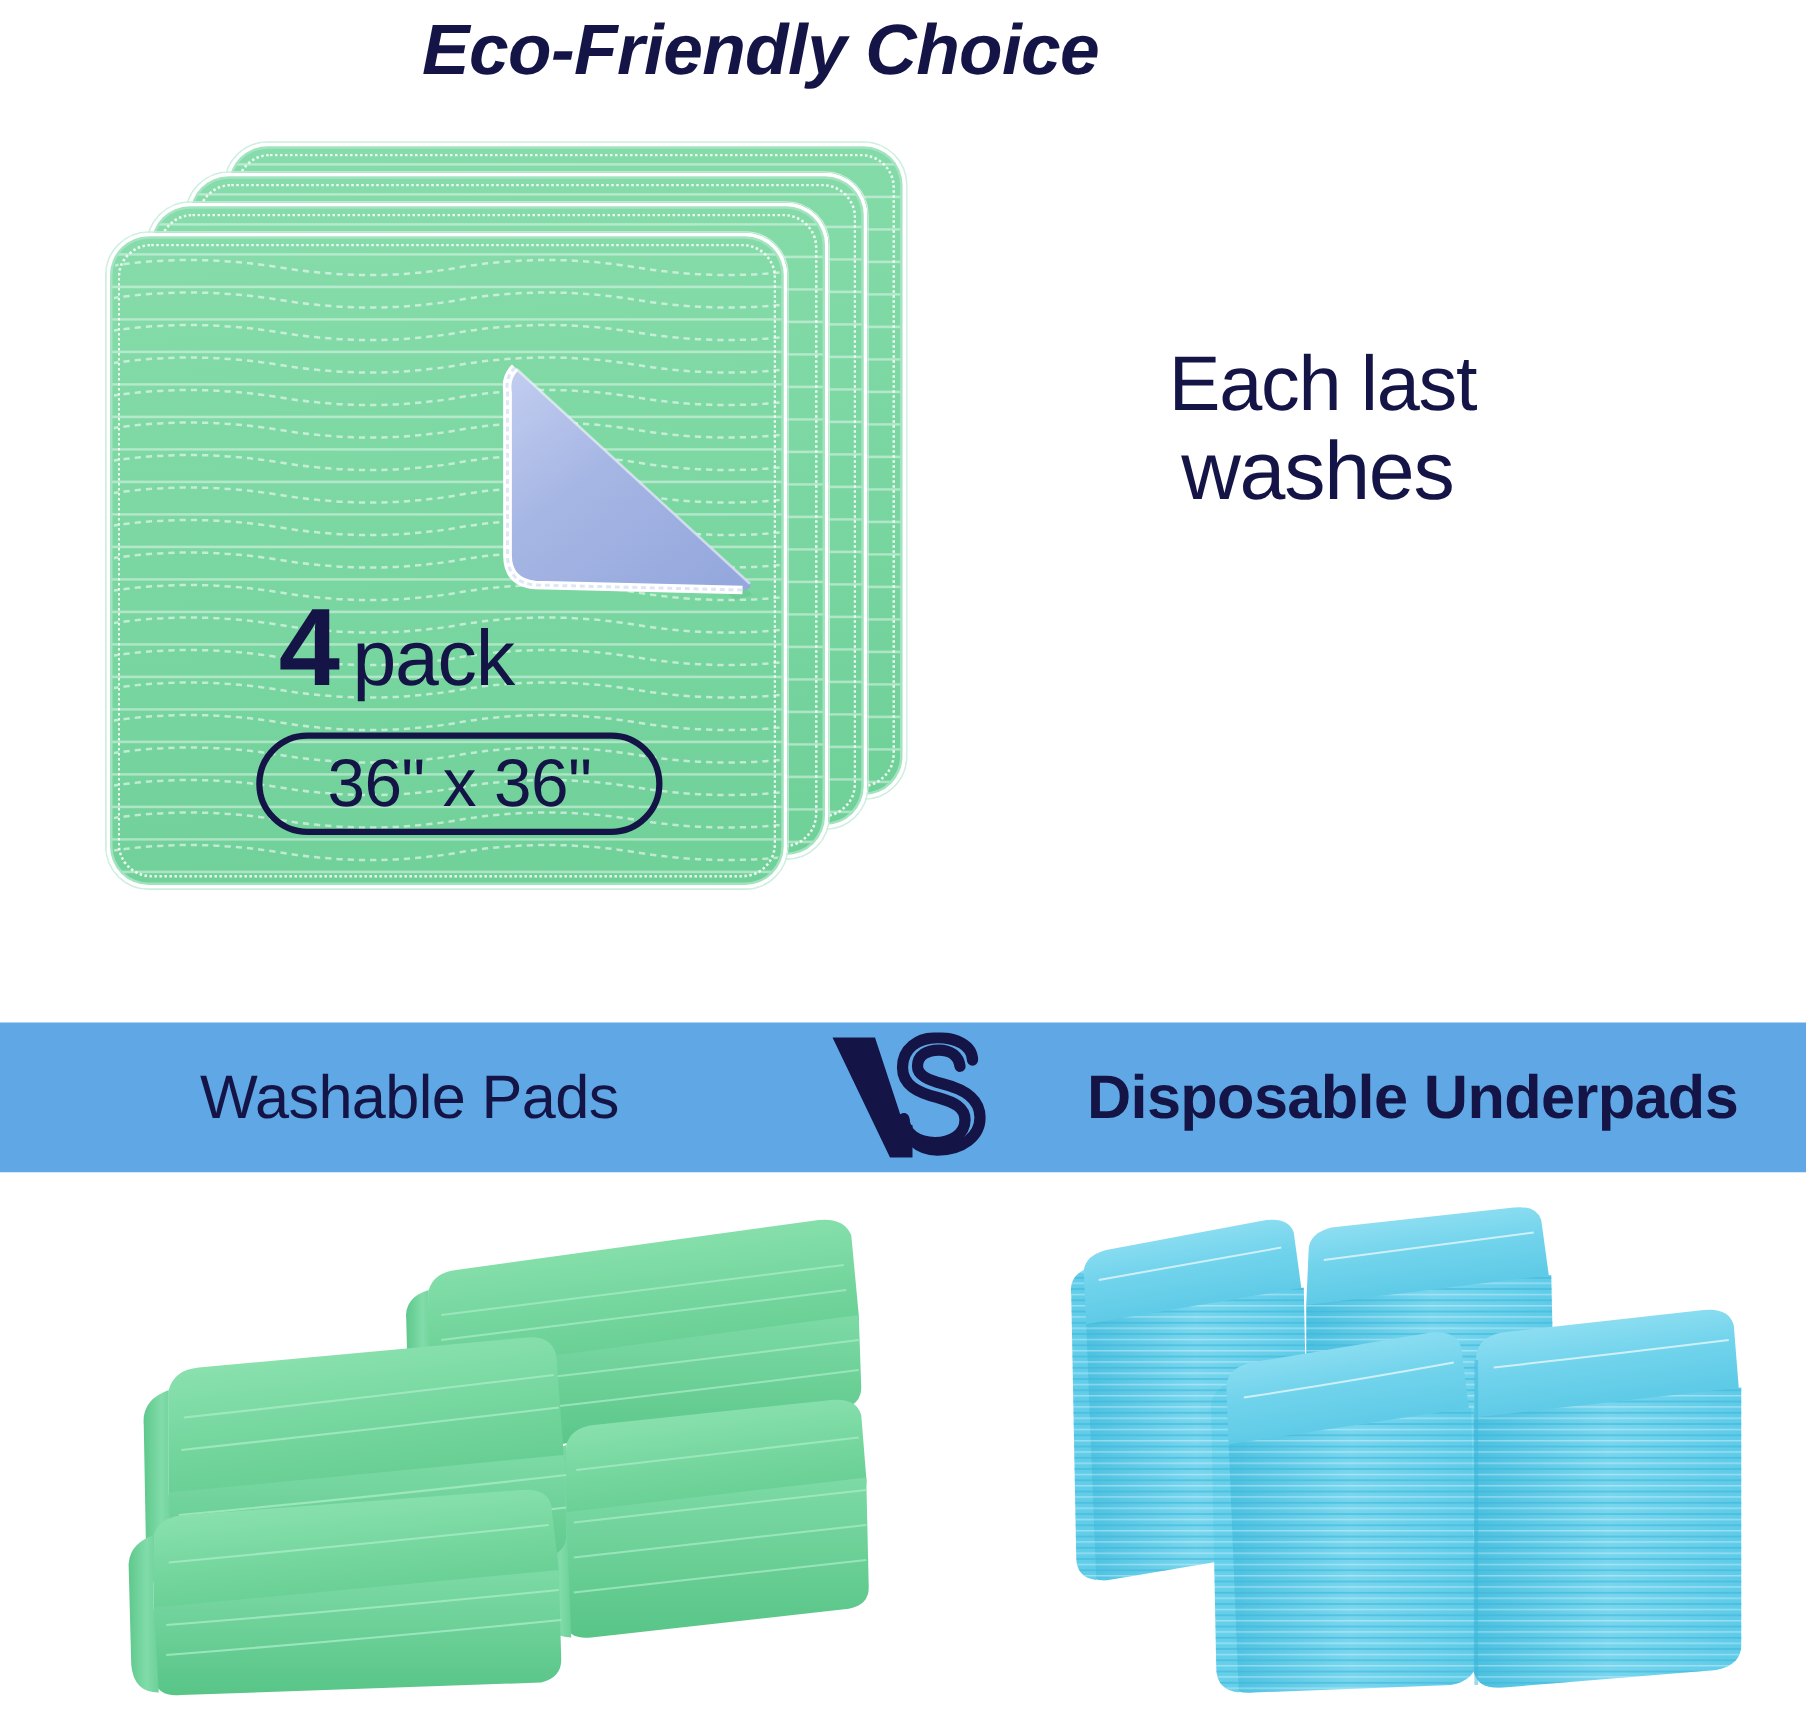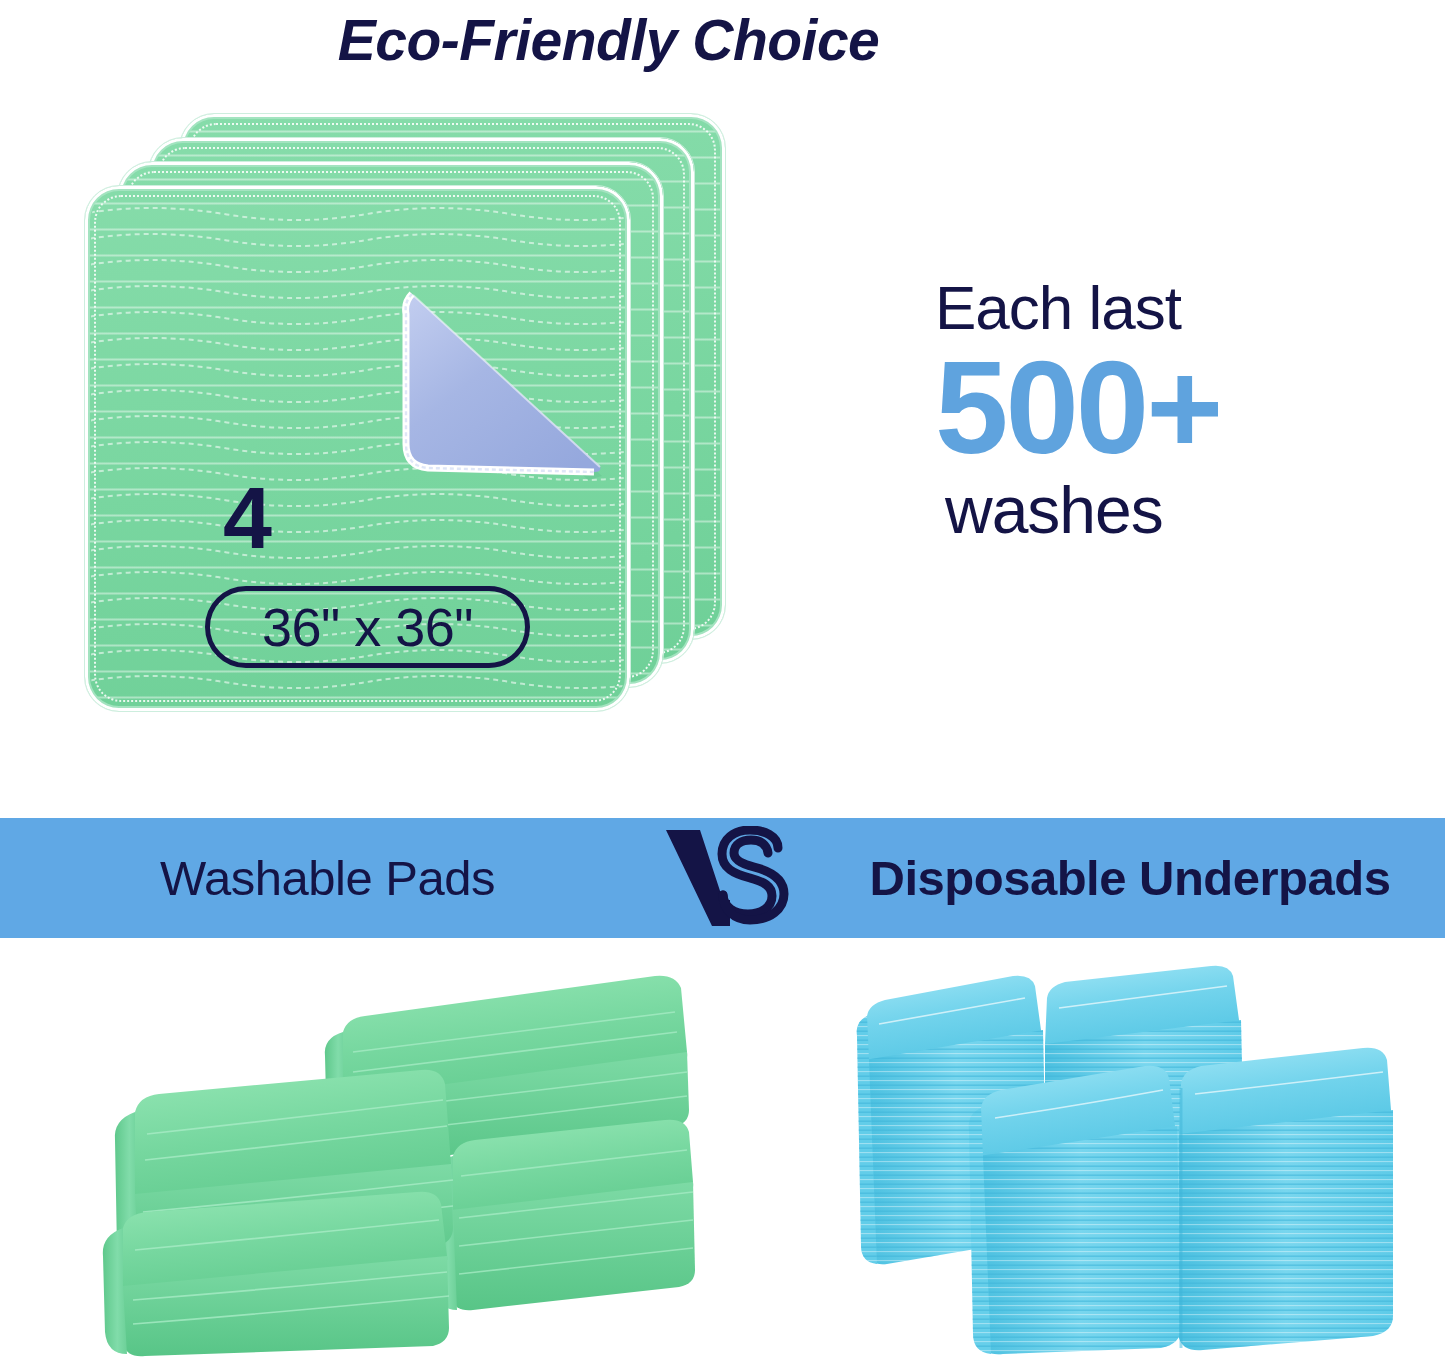--- a/index.html
+++ b/index.html
@@ -319,29 +319,29 @@
 
           <path d="M10 4 Q 2 12 4 24 L4 154 Q 4 176 26 178 L192 182" fill="none" stroke="#ffffff" stroke-width="7" stroke-linejoin="round"></path>
           <path d="M10 4 Q 2 12 4 24 L4 154 Q 4 176 26 178 L192 182" fill="none" stroke="#dfe6f7" stroke-width="2.4" stroke-dasharray="4 3" stroke-linejoin="round"></path>
 
           <path d="M11 5 L198 177" fill="none" stroke="#ffffff" stroke-width="2" opacity="0.55"></path>
         </svg>
       </div>
 
       <div class="pack-line">
         <span class="pack-num">4</span>
+        <span class="pack-word">pack</span>
       </div>
 
       <div class="size-pill">36" x 36"</div>
     </div>
   </div>
 
   <div class="claim">
     <div class="claim-top">Each last</div>
-    <div class="claim-big">500+</div>
     <div class="claim-bottom">washes</div>
   </div>
 </div>
 
 <div class="vs-banner">
   <div class="vs-left">Washable Pads</div>
 
   <div class="vs-mark">
     <svg width="150" height="104" viewBox="0 0 150 104" aria-hidden="true">
 

